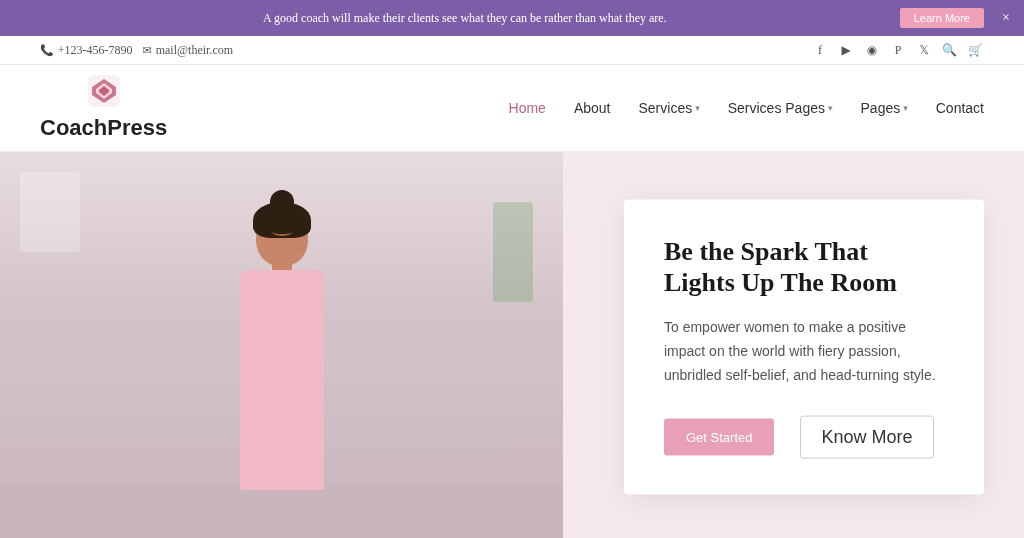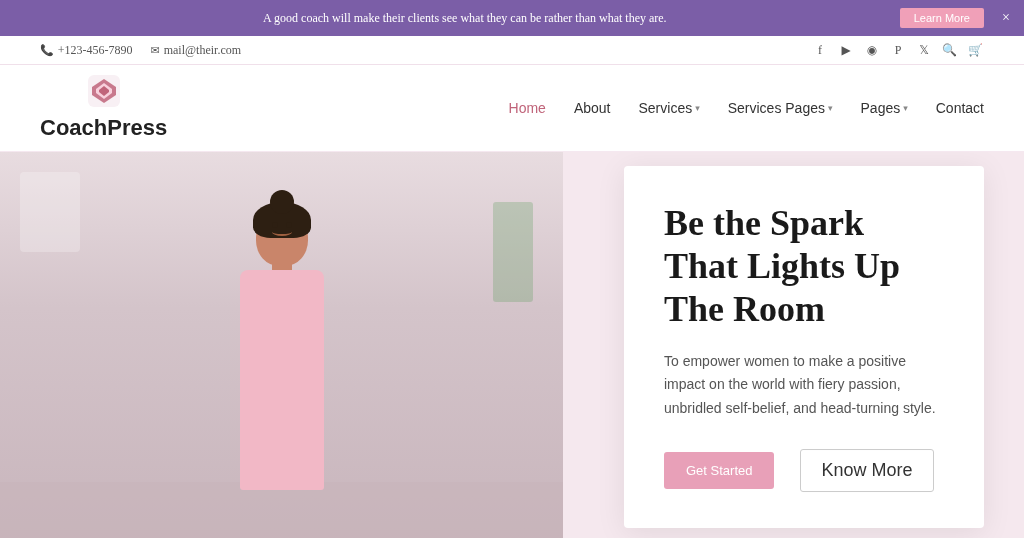--- a/index.html
+++ b/index.html
@@ -42,21 +42,21 @@
     .contact-bar {
       background: #fff;
       border-bottom: 1px solid #f0e0ea;
       display: flex;
       align-items: center;
       justify-content: space-between;
       padding: 6px 40px;
       font-size: 12px;
       color: #555;
     }
-    .contact-bar .contact-left { display: flex; gap: 18px; align-items: flex-end; }
+    .contact-bar .contact-left { display: flex; gap: 10px; align-items: flex-end; }
     .contact-bar .contact-item { display: flex; align-items: center; gap: 4px; }
     .contact-bar .contact-right { display: flex; align-items: center; gap: 10px; color: #777; }
     .social-icon { width: 16px; height: 16px; display: inline-flex; align-items: center; justify-content: center; font-size: 12px; cursor: pointer; color: #555; }
 
     
     .navbar {
       background: #fff;
       display: flex;
       align-items: center;
       padding: 10px 40px;
@@ -136,21 +136,21 @@
       right: 40px;
       top: 50%;
       transform: translateY(-50%);
       width: 360px;
       background: #fff;
       border-radius: 4px;
       padding: 36px 40px;
       box-shadow: 0 4px 30px rgba(0,0,0,0.08);
     }
     .hero-title {
-      font-size: 36px;
+      font-size: 26px;
       font-weight: bold;
       color: #1a1a1a;
       line-height: 1.2;
       margin-bottom: 18px;
       font-family: 'Georgia', serif;
     }
     .hero-desc {
       font-size: 14px;
       color: #555;
       line-height: 1.7;

